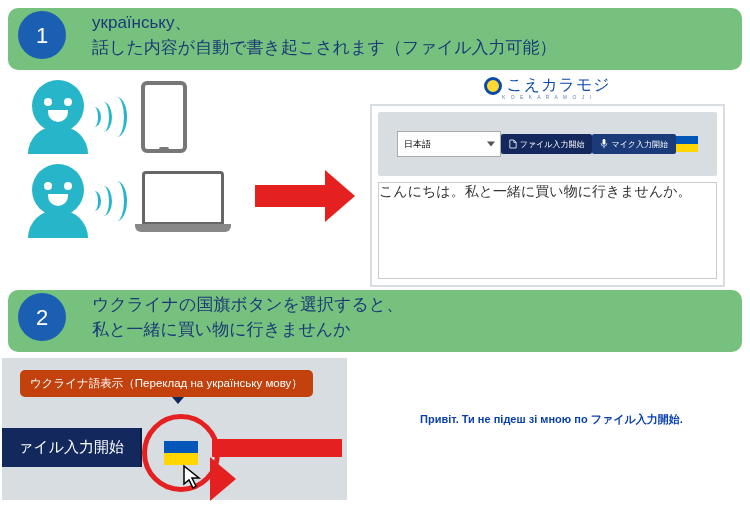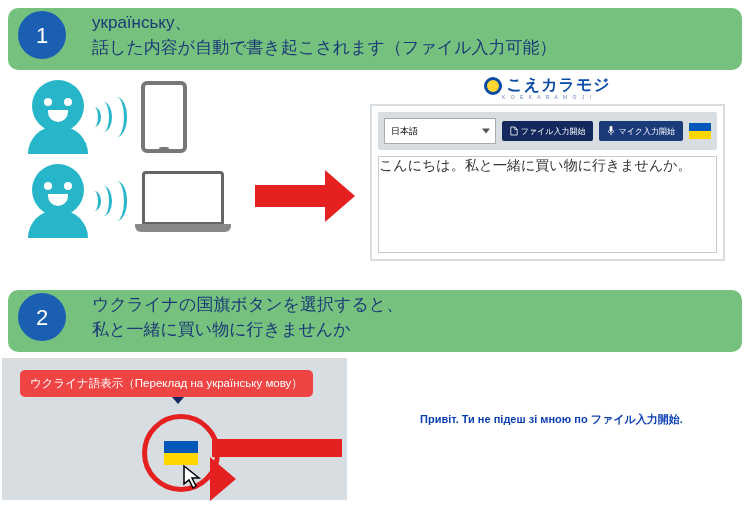--- a/index.html
+++ b/index.html
@@ -41,42 +41,42 @@
 .laptop-wrap{display:flex;flex-direction:column;align-items:center;margin-left:2px}
 .lap-screen{width:76px;height:48px;border:3px solid #666;border-radius:4px 4px 0 0;background:#fff}
 .lap-base{width:96px;height:8px;background:#888;border-radius:0 0 6px 6px;margin-top:-1px}
 
 .arrow-big{position:absolute;left:255px;top:100px}
 .arrow-big .shaft{width:70px;height:22px;background:var(--red);display:inline-block;vertical-align:middle}
 .arrow-big .head{width:0;height:0;border-top:26px solid transparent;border-bottom:26px solid transparent;border-left:30px solid var(--red);display:inline-block;vertical-align:middle;background:none;border-radius:0}
 
 
 .app{position:absolute;left:370px;top:5px;width:355px}
-.brand{display:flex;align-items:center;gap:4px;font-weight:700;color:var(--brandblue);font-size:16px;letter-spacing:1px;justify-content:center}
+.brand{display:flex;align-items:center;gap:4px;font-weight:400;color:var(--brandblue);font-size:16px;letter-spacing:1px;justify-content:center}
 .brand .dot{width:18px;height:18px;border-radius:50%;background:#ffd732;border:3px solid var(--brandblue);box-sizing:border-box}
 .brand-sub{text-align:center;font-size:5px;color:#6a85b8;letter-spacing:2px;margin-top:-2px;margin-bottom:4px}
 .frame{border:2px solid var(--lightgrey);padding:6px 6px 6px 6px;background:#fff}
-.ctrlrow{display:flex;align-items:center;gap:6px;margin-bottom:6px;background:var(--lightgrey);padding:6px;border-radius:2px}
+.ctrlrow{display:flex;align-items:center;margin-bottom:6px;background:var(--lightgrey);padding:19px;border-radius:2px}
 .sel{background:#fff;border:1px solid #aaa;font-size:9px;padding:3px 18px 3px 6px;position:relative;height:18px;display:flex;align-items:center;flex:1;max-width:86px}
 .sel::after{content:"";position:absolute;right:5px;top:50%;transform:translateY(-50%);width:0;height:0;border-left:4px solid transparent;border-right:4px solid transparent;border-top:5px solid #555}
 .nvbtn{background:var(--navy);color:#fff;font-size:8px;padding:0 8px;height:20px;display:flex;align-items:center;gap:3px;border-radius:2px}
 .nvbtn.dk{background:var(--darknavy)}
 .nvbtn .ico{width:8px;height:10px}
 .flagbox{width:22px;height:16px;display:inline-block;position:relative}
 .flag-ua-top{position:absolute;left:0;right:0;top:0;height:50%;background:#0357b8}
 .flag-ua-bot{position:absolute;left:0;right:0;bottom:0;height:50%;background:#ffd600}
 .transcript{border:1px solid #ccc;height:95px;font-size:14px;color:#333;background:#fff}
 
 
 .hdr2{margin-top:2px}
 
 
 .body2{position:relative;height:150px}
 .closeup{position:absolute;left:2px;top:6px;width:345px;height:142px;background:var(--lightgrey);overflow:visible}
-.tooltip{position:absolute;left:18px;top:12px;background:#ef4444;color:#fff;font-size:11.5px;padding:6px 10px;border-radius:5px}
+.tooltip{position:absolute;left:18px;top:12px;background:#c2410c;color:#fff;font-size:11.5px;padding:6px 10px;border-radius:5px}
 .tooltip::after{content:"";position:absolute;left:152px;bottom:-7px;width:0;height:0;border-left:6px solid transparent;border-right:6px solid transparent;border-top:7px solid #13285c}
 .filebtn2{position:absolute;left:0;top:70px;background:var(--darknavy);color:#fff;font-size:15px;padding:10px 16px;border-right:2px solid #0b1c44;display:flex;align-items:center}
 .circle{position:absolute;left:140px;top:56px;width:68px;height:68px;border:5px solid var(--red);border-radius:50%;display:flex;align-items:center;justify-content:center;background:var(--lightgrey)}
 .flag-lg{width:34px;height:24px;position:relative;display:block}
 .flag-lg .t{position:absolute;inset:0 0 50% 0;background:#0357b8}
 .flag-lg .b{position:absolute;inset:50% 0 0 0;background:#ffd600}
 .cursor{position:absolute;left:179px;top:106px;pointer-events:none}
 .arrow2{position:absolute;left:210px;top:80px}
 .arrow2 .shaft{width:130px;height:18px;background:var(--red);display:inline-block;vertical-align:middle}
 .arrow2 .head2{width:0;height:0;border-top:22px solid transparent;border-bottom:22px solid transparent;border-left:26px solid var(--red);display:inline-block;vertical-align:middle;margin-left:-2px}
@@ -170,20 +170,21 @@
 <div class="hdr hdr2">
   <div class="hdr-bar"></div>
   <div class="hdr-num">2</div>
   <div class="hdr-text" style="white-space:pre-line">ウクライナの国旗ボタンを選択すると、
 私と一緒に買い物に行きませんか</div>
 </div>
 
 <div class="body2">
   <div class="closeup">
     <div class="tooltip">ウクライナ語表示（Переклад на українську мову）</div>
+    <div class="filebtn2">ァイル入力開始</div>
     <div class="circle">
       <span class="flag-lg">
         <span class="t"></span>
             <span class="b"></span>
       </span>
     </div>
     <svg class="cursor" width="24" height="28" viewBox="0 0 24 28">
       <path d="M3 2 L3 20 L8 16 L12 24 L15 22 L11 14 L18 14 Z" fill="#fff" stroke="#000" stroke-width="1.5"></path>
     </svg>
     <div class="arrow2">

